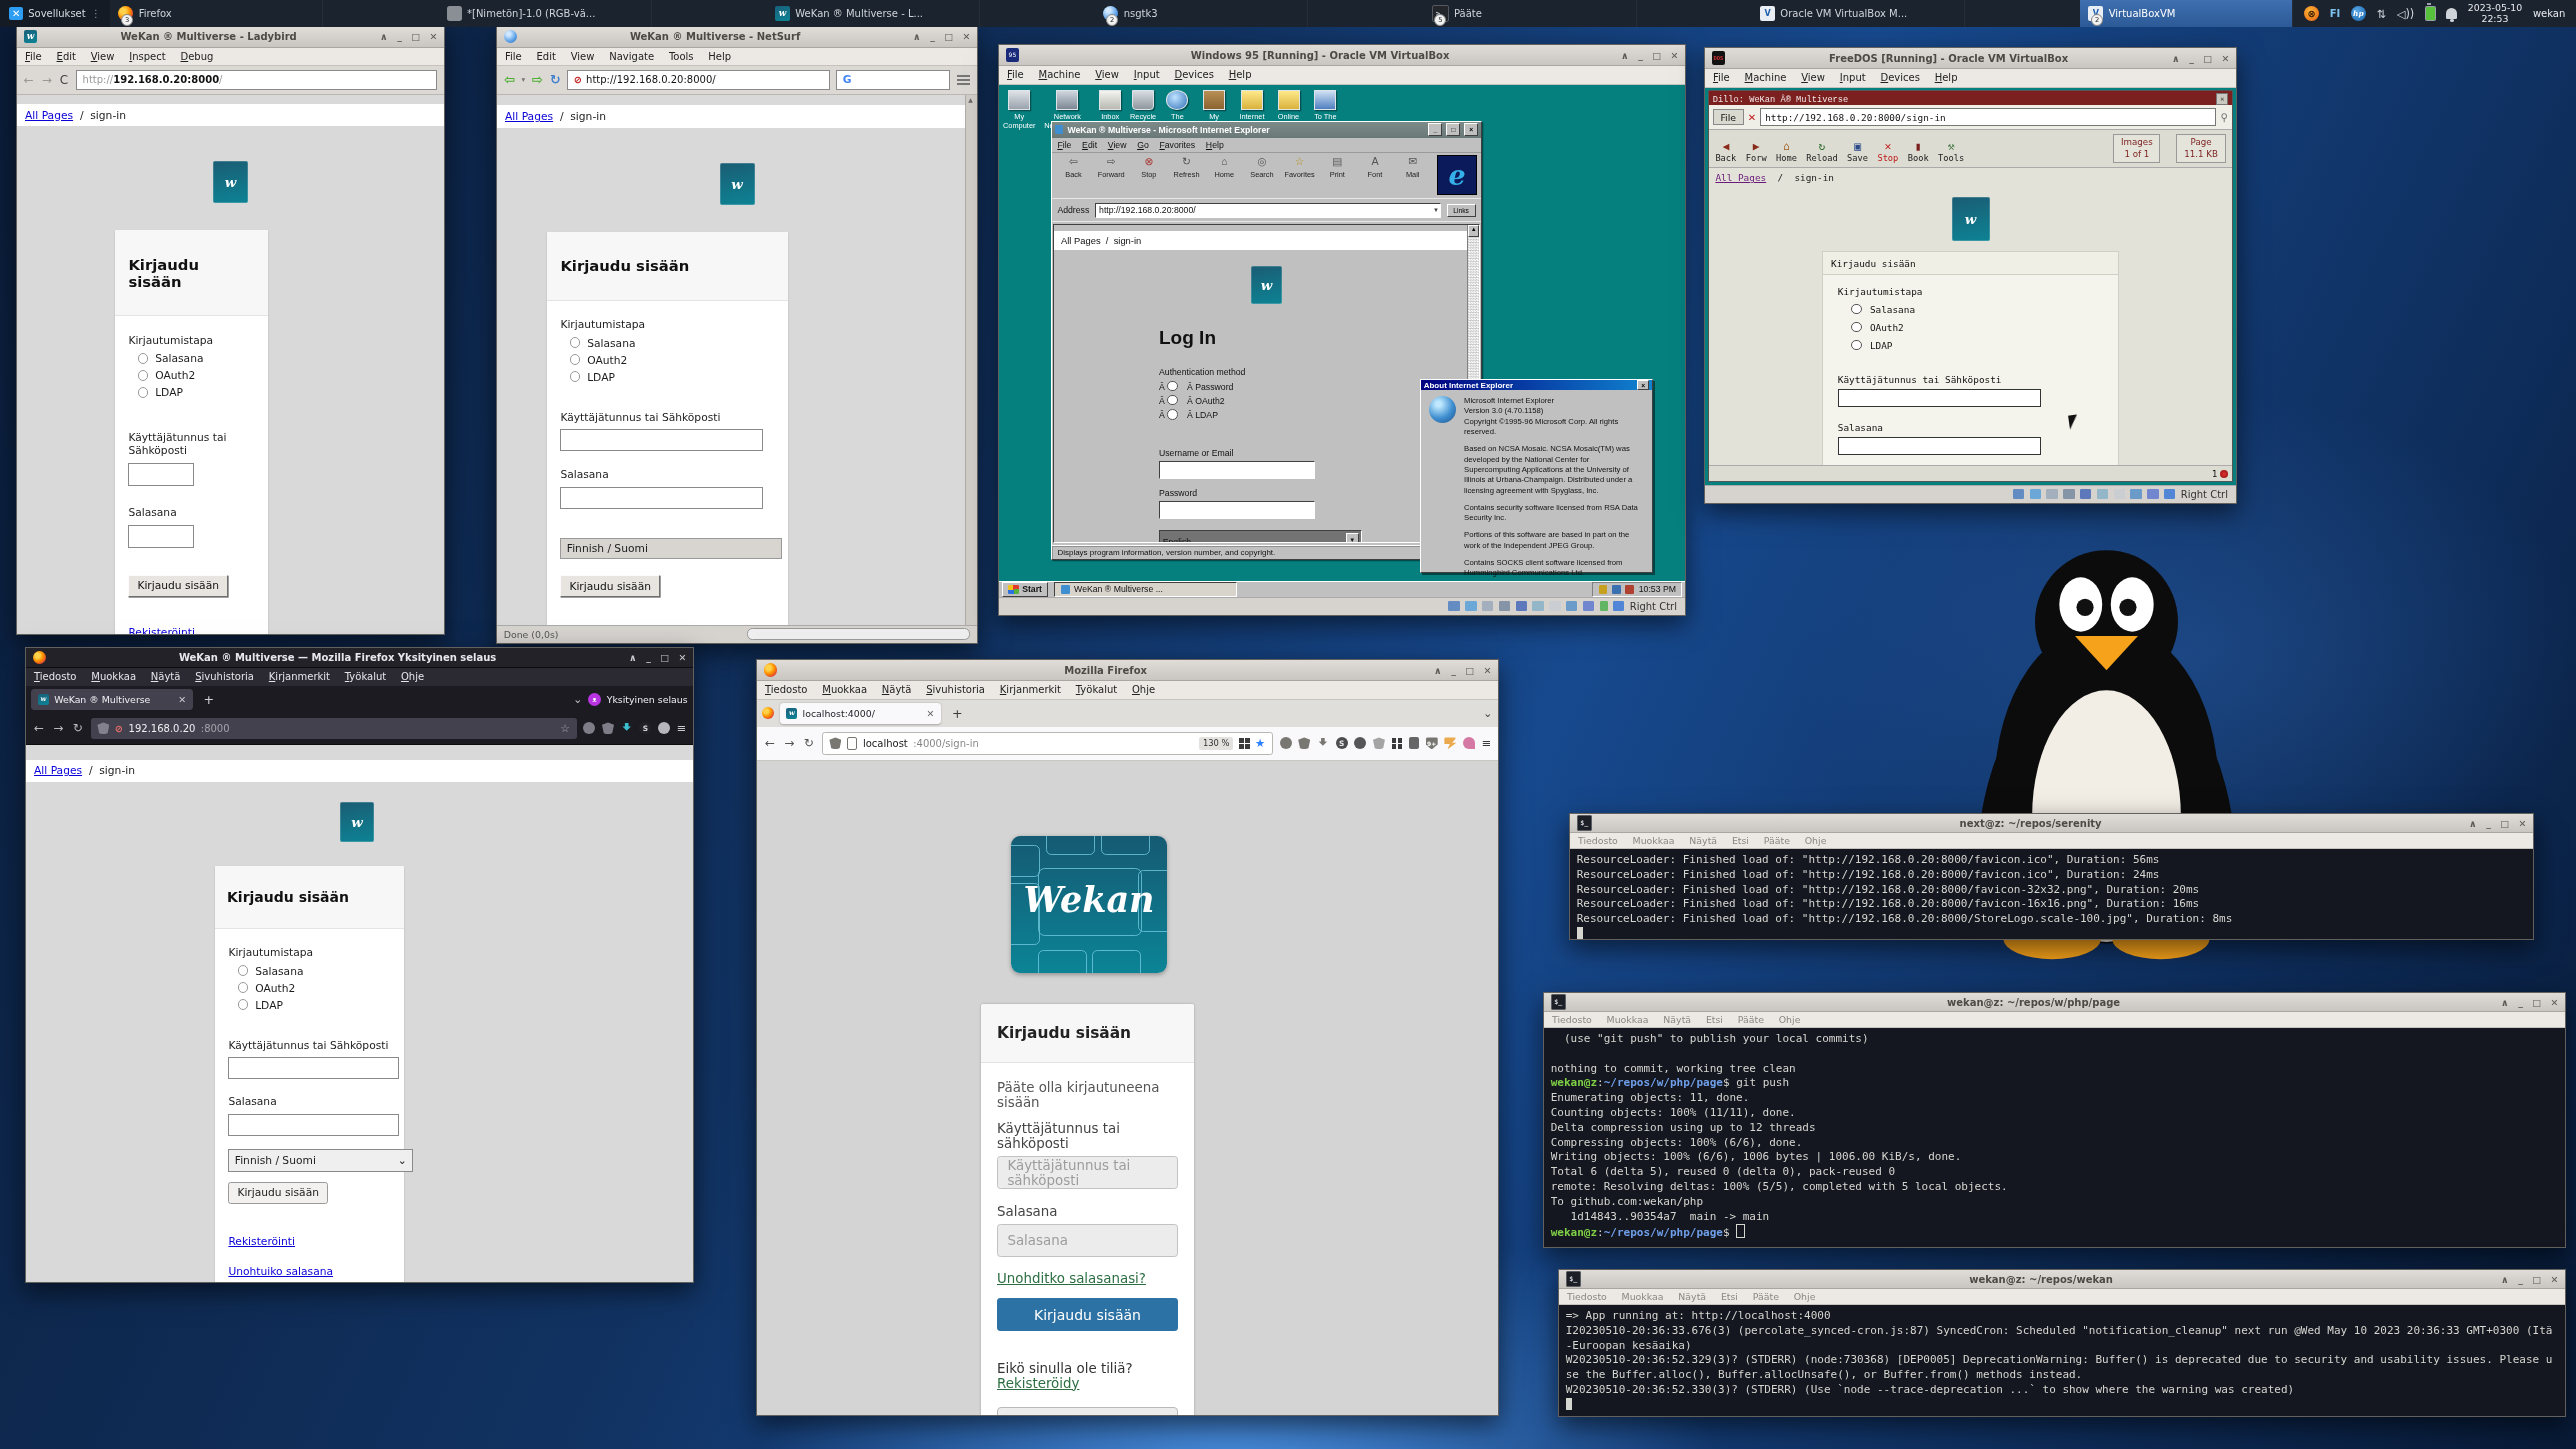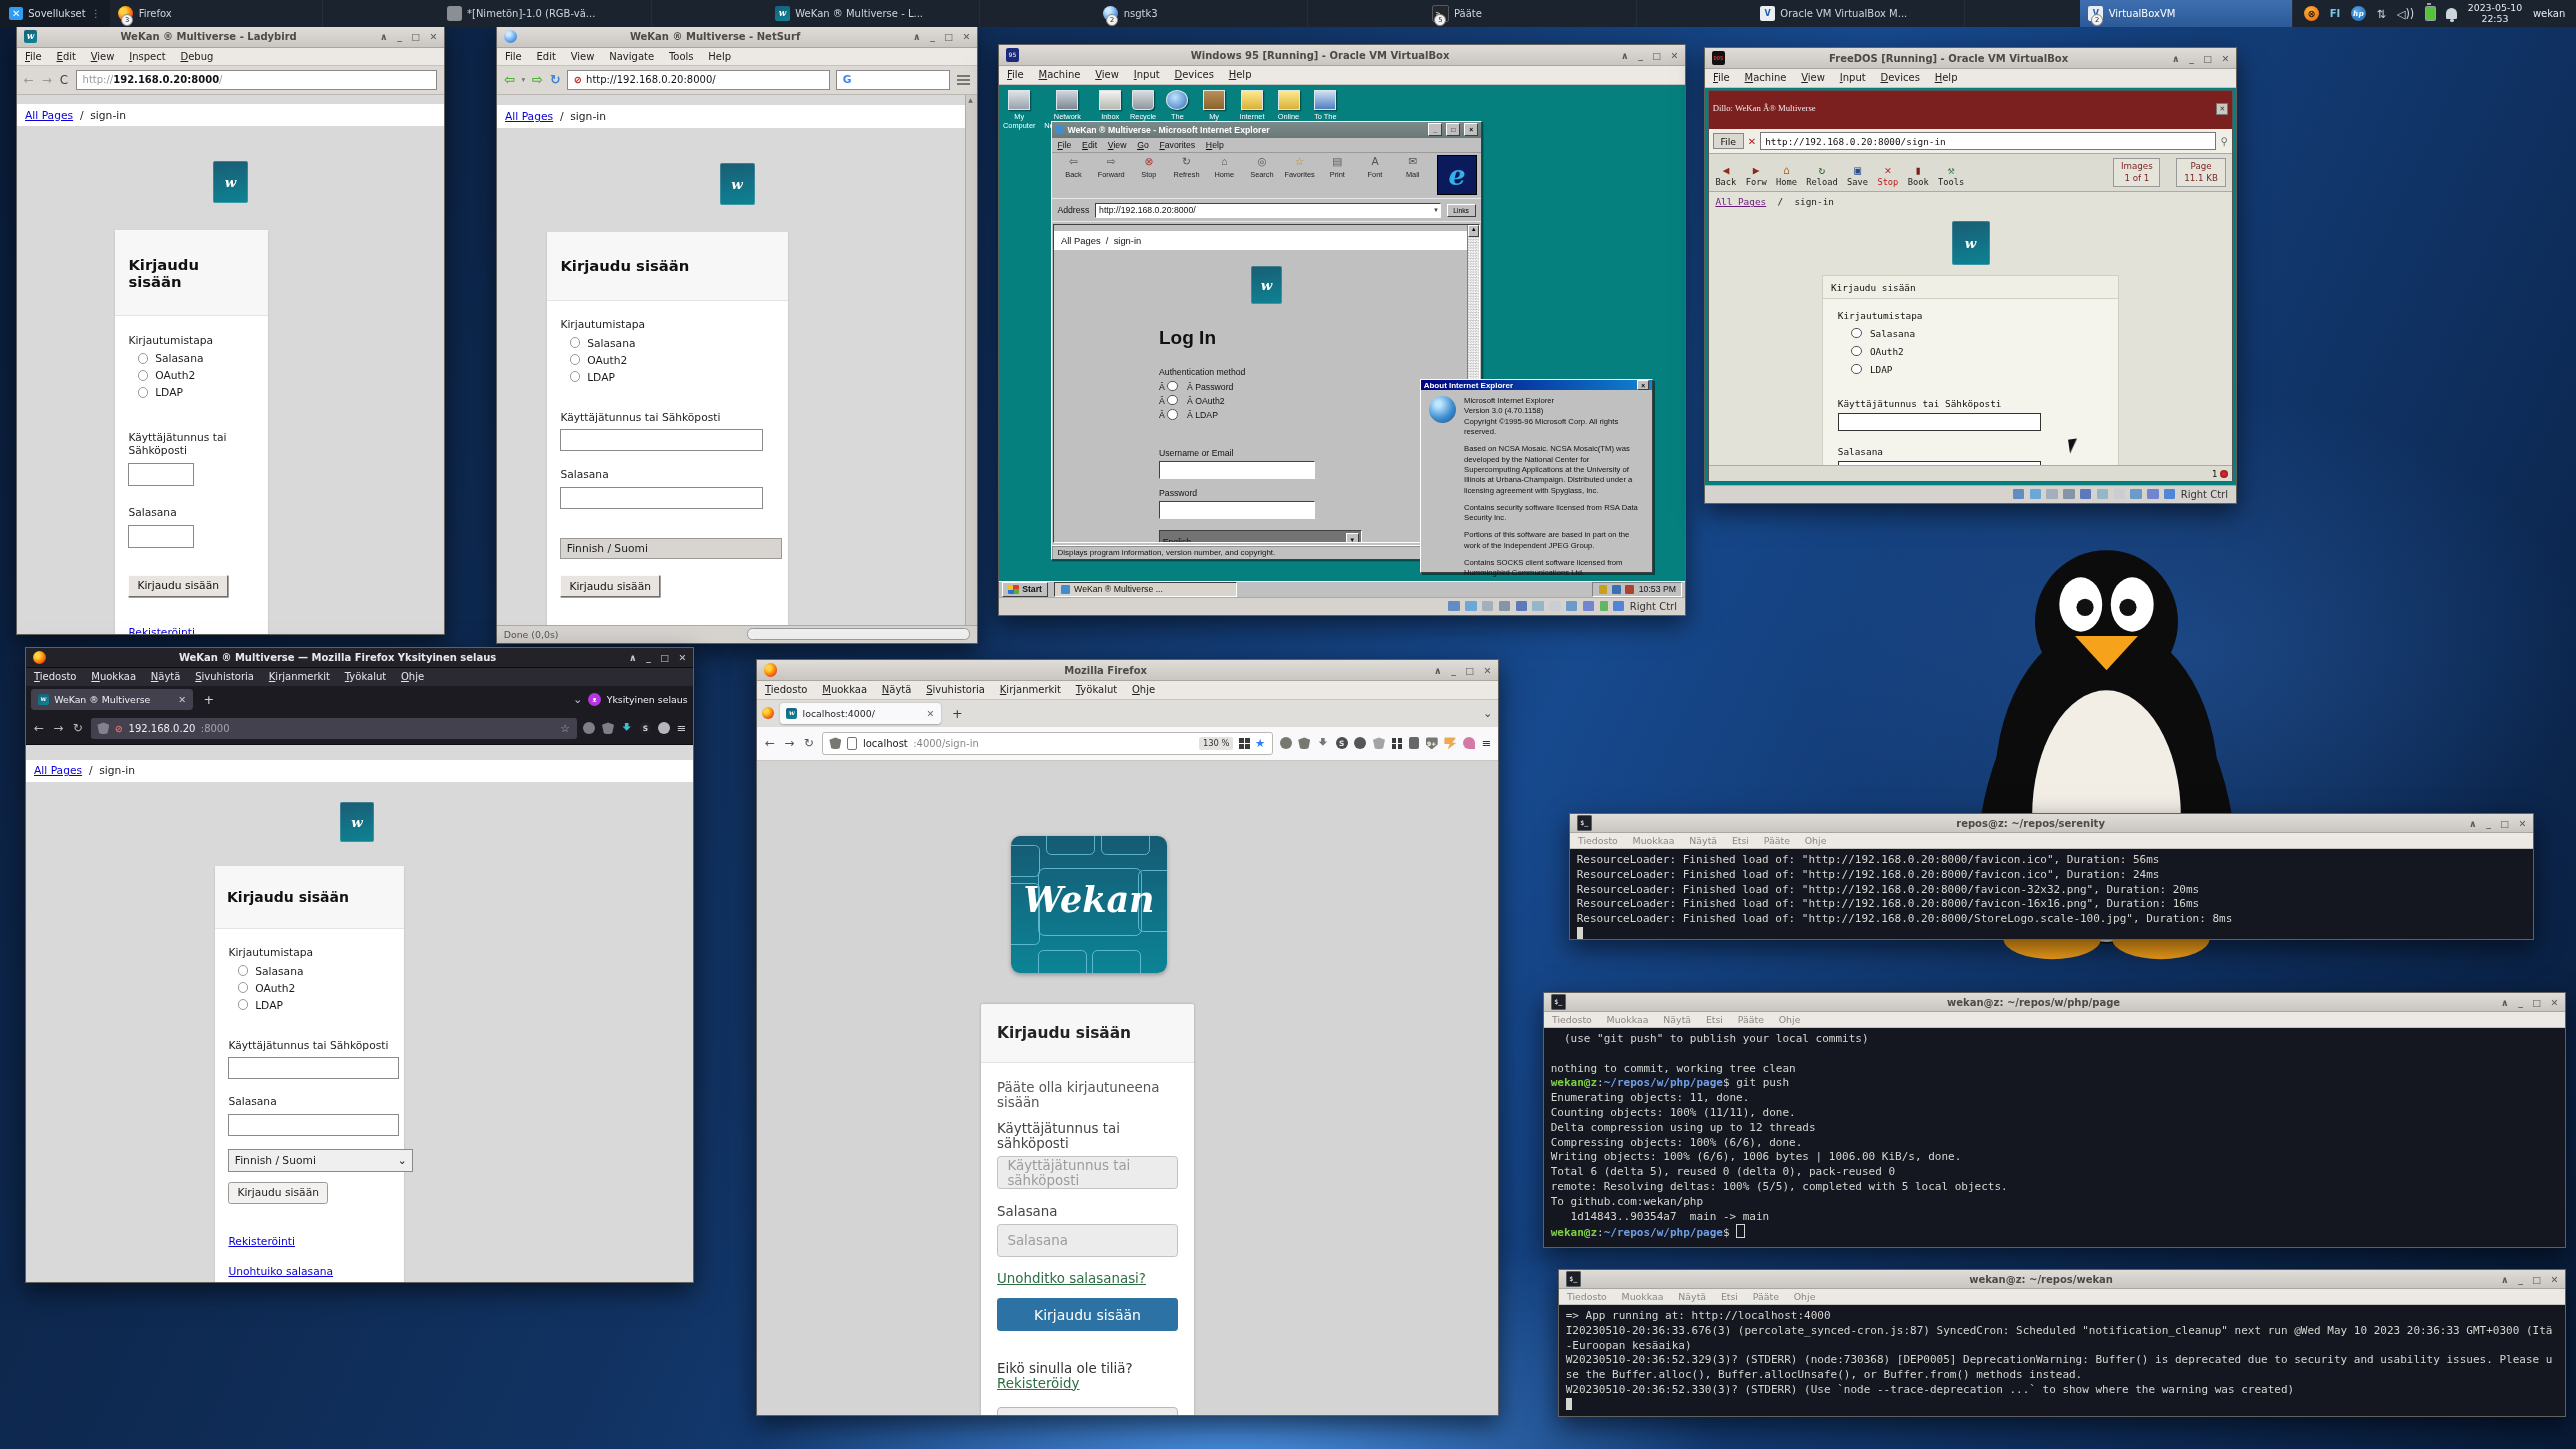--- a/index.html
+++ b/index.html
@@ -129,21 +129,21 @@
   .winflag{width:10.7px;height:9.4px;background:conic-gradient(#e33a2e 0 25%,#58b03c 0 50%,#2e6fe0 0 75%,#f2c41d 0);border-radius:1.3px;}
   .w95task{display:flex;align-items:center;gap:4px;background:#d8d4cc;border:1.3px solid;border-color:#404040 #fff #fff #404040;padding:1.3px 6.7px;font-size:8.7px;width:168px;}
   .w95tray{margin-left:auto;display:flex;align-items:center;gap:4.7px;border:0.7px solid;border-color:#808080 #fff #fff #808080;padding:1.3px 5.4px;font-size:8.7px;}
   .mini{width:10.7px;height:10.7px;border-radius:1.3px;display:inline-block;}
   .vbstatus{flex:0 0 17.4px;background:#d6d3cf;border-top:0.7px solid #aaa;display:flex;align-items:center;justify-content:flex-end;gap:5.4px;padding:0 8px;font-size:10px;color:#333;}
   .vbi{width:11.4px;height:10px;border-radius:1.3px;opacity:.85;}
   
   #vboxdos{left:1704px;top:47px;width:531px;height:455px;z-index:10;}
   .guestdos{flex:1;background:#067f7f;padding:2.7px;position:relative;overflow:hidden;}
   .dillo{position:absolute;inset:2.7px;background:#dcdcd2;display:flex;flex-direction:column;border:0.7px solid #555;}
-  .dillo-t{height:14px;background:#7c1f1f;color:#f2e8e8;display:flex;align-items:flex-start;padding:12px 4px;font-size:8.7px;font-family:Liberation Serif, serif;}
+  .dillo-t{height:14px;background:#7c1f1f;color:#f2e8e8;display:flex;align-items:flex-end;padding:0 4px;font-size:8.7px;font-family:Liberation Mono, monospace;}
   .dillo-x{margin-left:auto;width:10px;height:10px;background:#c9c9c0;color:#333;font-size:6.7px;display:flex;align-items:center;justify-content:center;border:0.7px solid #777;}
   .dillo-url{display:flex;align-items:center;gap:4px;background:#efefe8;padding:2.7px 4px;border-bottom:0.7px solid #aaa;}
   .dfile{background:#d9d9cf;border:0.7px solid #888;padding:1.3px 6.7px;font-size:9.4px;}
   .dredx{color:#c01818;font-weight:bold;font-size:10px;}
   .dentry{flex:1;background:#fff;border:0.7px solid #777;height:16px;display:flex;align-items:center;padding:0 4px;font-family:"DejaVu Sans Mono",monospace;font-size:9.4px;}
   .dmag{color:#777;font-size:10.7px;}
   .dillo-tools{display:flex;align-items:flex-end;gap:9.4px;padding:4px 6.7px;border-bottom:0.7px solid #aaa;background:#dcdcd2;}
   .dbtn{display:flex;flex-direction:column;align-items:center;gap:0.7px;font-size:8.7px;color:#222;font-family:"DejaVu Sans Mono",monospace;}
   .dbtn .g{font-size:11.4px;height:13.4px;}
   .dbox{margin-left:auto;border:0.7px solid #999;background:#e4e4da;color:#7c1f1f;text-align:center;font-size:8.7px;padding:2px 6.7px;line-height:1.35;}
@@ -941,21 +941,21 @@
           <div class="mreg"><span>Eikö sinulla ole tiliä?</span> <span class="glink">Rekisteröidy</span></div>
           <div class="msel"></div>
         </div>
       </div>
     </div>
   </div>
 
   <div class="win term" id="term1">
     <div class="tbar" style="height:18px">
       <span class="ticon">$_</span>
-      <span class="ttl">repos@z: ~/repos/serenity</span>
+      <span class="ttl">next@z: ~/repos/serenity</span>
       <span class="wbtns">
           <span class="wbtn">∧</span>
           <span class="wbtn">_</span>
           <span class="wbtn">□</span>
           <span class="wbtn">✕</span>
         </span>
     </div>
     <div class="menubar dim">
         <span class="menu-item">Tiedosto</span>
         <span class="menu-item">Muokkaa</span>

